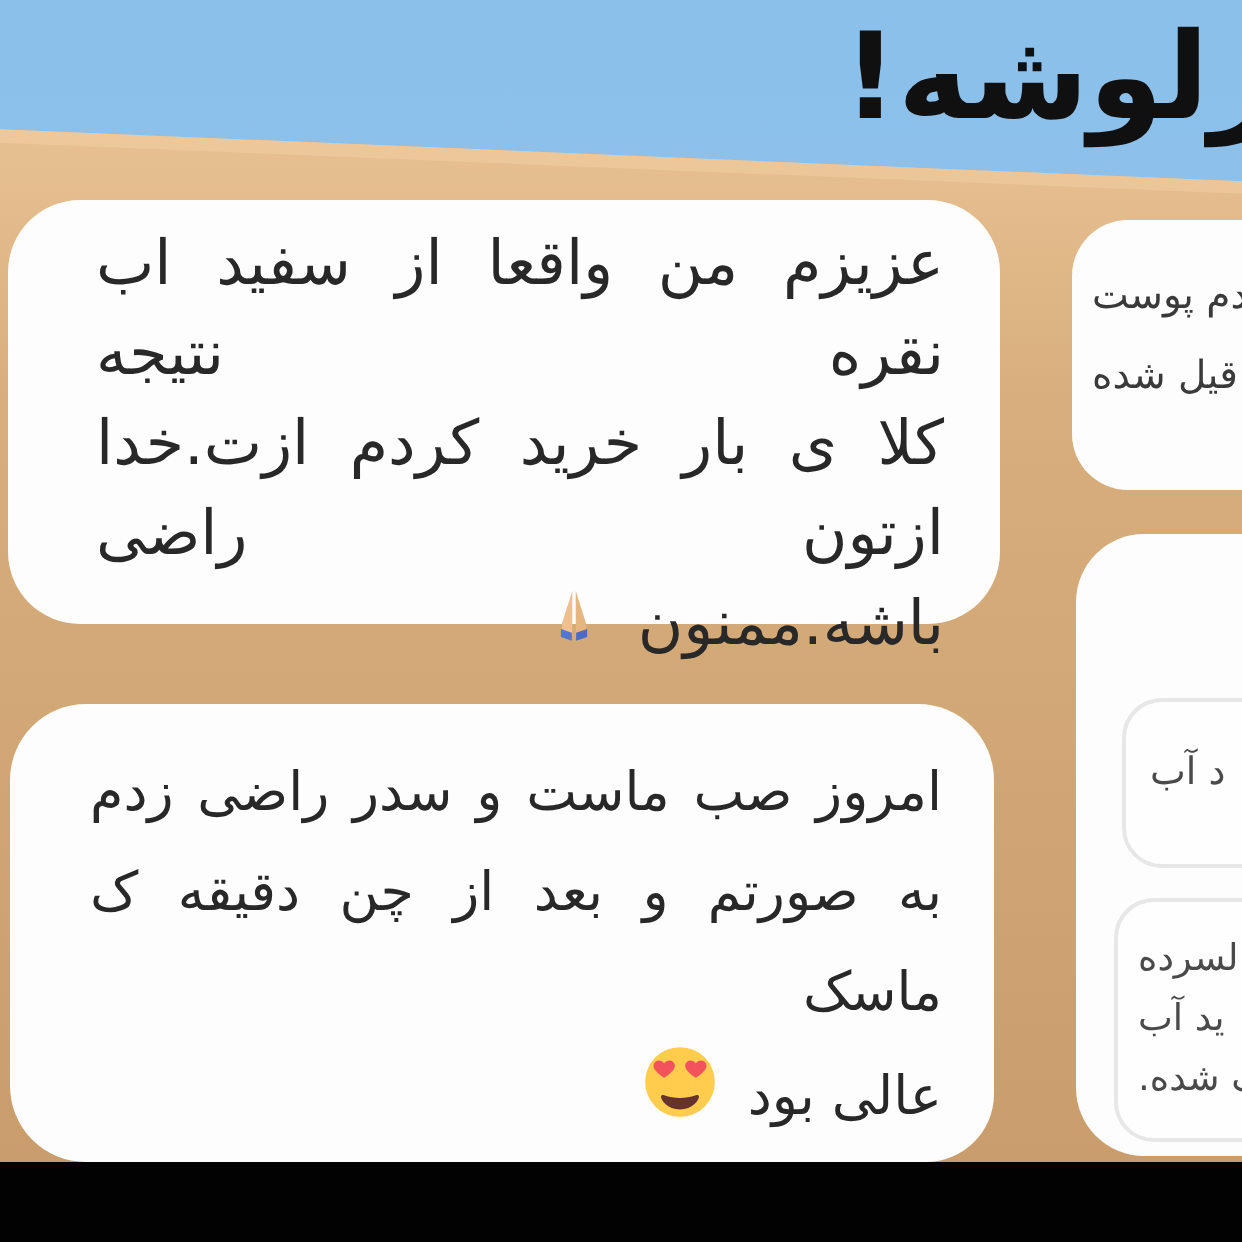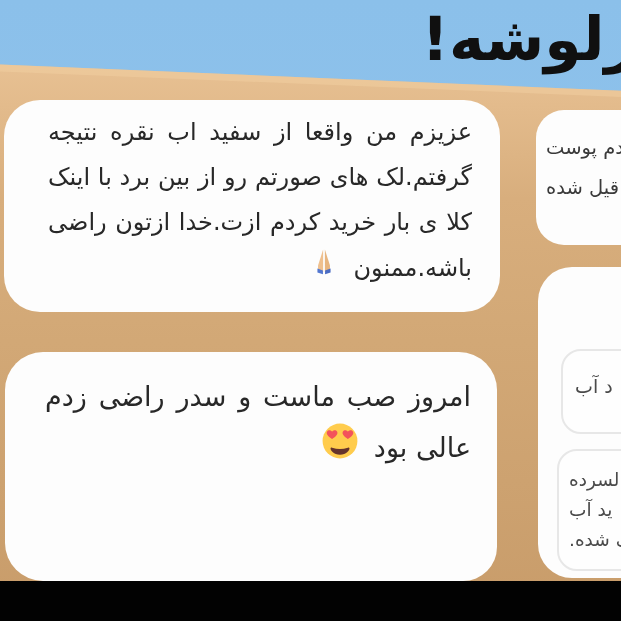--- a/index.html
+++ b/index.html
@@ -28,21 +28,21 @@
     font-size:60px;font-weight:bold;color:#101010;
     letter-spacing:1px;
   }
   
   .bubble{
     position:absolute;background:#fdfdfd;z-index:2;
     direction:rtl;color:#282828;box-sizing:border-box;
   }
   .bubble-l1{left:4px;top:100px;width:496px;height:212px;border-radius:36px;
     padding:10px 28px 8px 44px;}
-  .bubble-l1 .line{line-height:45px;font-size:24px;}
+  .bubble-l1 .line{line-height:45px;font-size:31px;}
   .bubble-l2{left:5px;top:352px;width:492px;height:229px;
     border-radius:38px 38px 34px 38px;padding:20px 26px 8px 40px;}
   .bubble-l2 .line{line-height:50px;font-size:27px;}
   .line.fill{text-align:justify;text-align-last:justify;}
   .line.endline{text-align:right;}
   .emoji{display:inline-block;vertical-align:middle;margin-left:2px;margin-right:6px;}
   
   .bubble-r1{left:536px;top:110px;width:120px;height:135px;border-radius:28px;
     padding:18px 0 0 10px;}
   .bubble-r1 .rline{font-size:19.5px;line-height:40px;color:#3a3a3a;
@@ -68,37 +68,37 @@
 <div class="stage">
 
   <div class="sky"></div>
   <div class="sand"></div>
   <div class="crest"></div>
 
   <div class="headline">رلوشه!</div>
 
   <div class="bubble bubble-l1">
     <div class="line fill">عزیزم من واقعا از سفید اب نقره نتیجه</div>
-    <div class="line fill">گرفتم.لک های صورتم رو از بین برد با اینک</div>
     <div class="line fill">کلا ی بار خرید کردم ازت.خدا ازتون راضی</div>
     <div class="line endline">
       <span>باشه.ممنون</span>
       <span class="emoji">
         <svg width="32" height="32" viewBox="0 0 36 36" aria-hidden="true">
           <path d="M17 5 L11.3 23 L11.3 28.5 L17 30.5 Z" fill="#efc08e"></path>
           <path d="M19 5 L24.7 23 L24.7 28.5 L19 30.5 Z" fill="#e7b57f"></path>
           <path d="M10.6 26.5 L16.8 28.6 L16.8 33 L10.6 31 Z" fill="#5377d0"></path>
           <path d="M25.4 26.5 L19.2 28.6 L19.2 33 L25.4 31 Z" fill="#4a6cc4"></path>
         </svg>
       </span>
     </div>
   </div>
 
   <div class="bubble bubble-l2">
     <div class="line fill">امروز صب ماست و سدر راضی زدم</div>
+    <div class="line fill">به صورتم و بعد از چن دقیقه ک ماسک</div>
     <div class="line endline">
       <span>عالی بود</span>
       <span class="emoji">
         <svg width="38" height="38" viewBox="0 0 36 36" aria-hidden="true">
           <circle cx="18" cy="18" r="16.5" fill="#ffcc4d"></circle>
           <path d="M10.5 9.2 C9.4 7.4 6.8 7.3 5.8 9 C5.4 9.7 5.3 10.6 5.7 11.5 C6.6 13.6 10.5 16 10.5 16 C10.5 16 14.4 13.6 15.3 11.5 C15.7 10.6 15.6 9.7 15.2 9 C14.2 7.3 11.6 7.4 10.5 9.2 Z" fill="#f3535b"></path>
           <path d="M25.5 9.2 C24.4 7.4 21.8 7.3 20.8 9 C20.4 9.7 20.3 10.6 20.7 11.5 C21.6 13.6 25.5 16 25.5 16 C25.5 16 29.4 13.6 30.3 11.5 C30.7 10.6 30.6 9.7 30.2 9 C29.2 7.3 26.6 7.4 25.5 9.2 Z" fill="#f3535b"></path>
           <path d="M18 31 C12 31 9 26.5 9 25 C9 24.3 9.7 24 10.5 24.3 C13 25.2 15.5 25.6 18 25.6 C20.5 25.6 23 25.2 25.5 24.3 C26.3 24 27 24.3 27 25 C27 26.5 24 31 18 31 Z" fill="#65332b"></path>
         </svg>
       </span>

